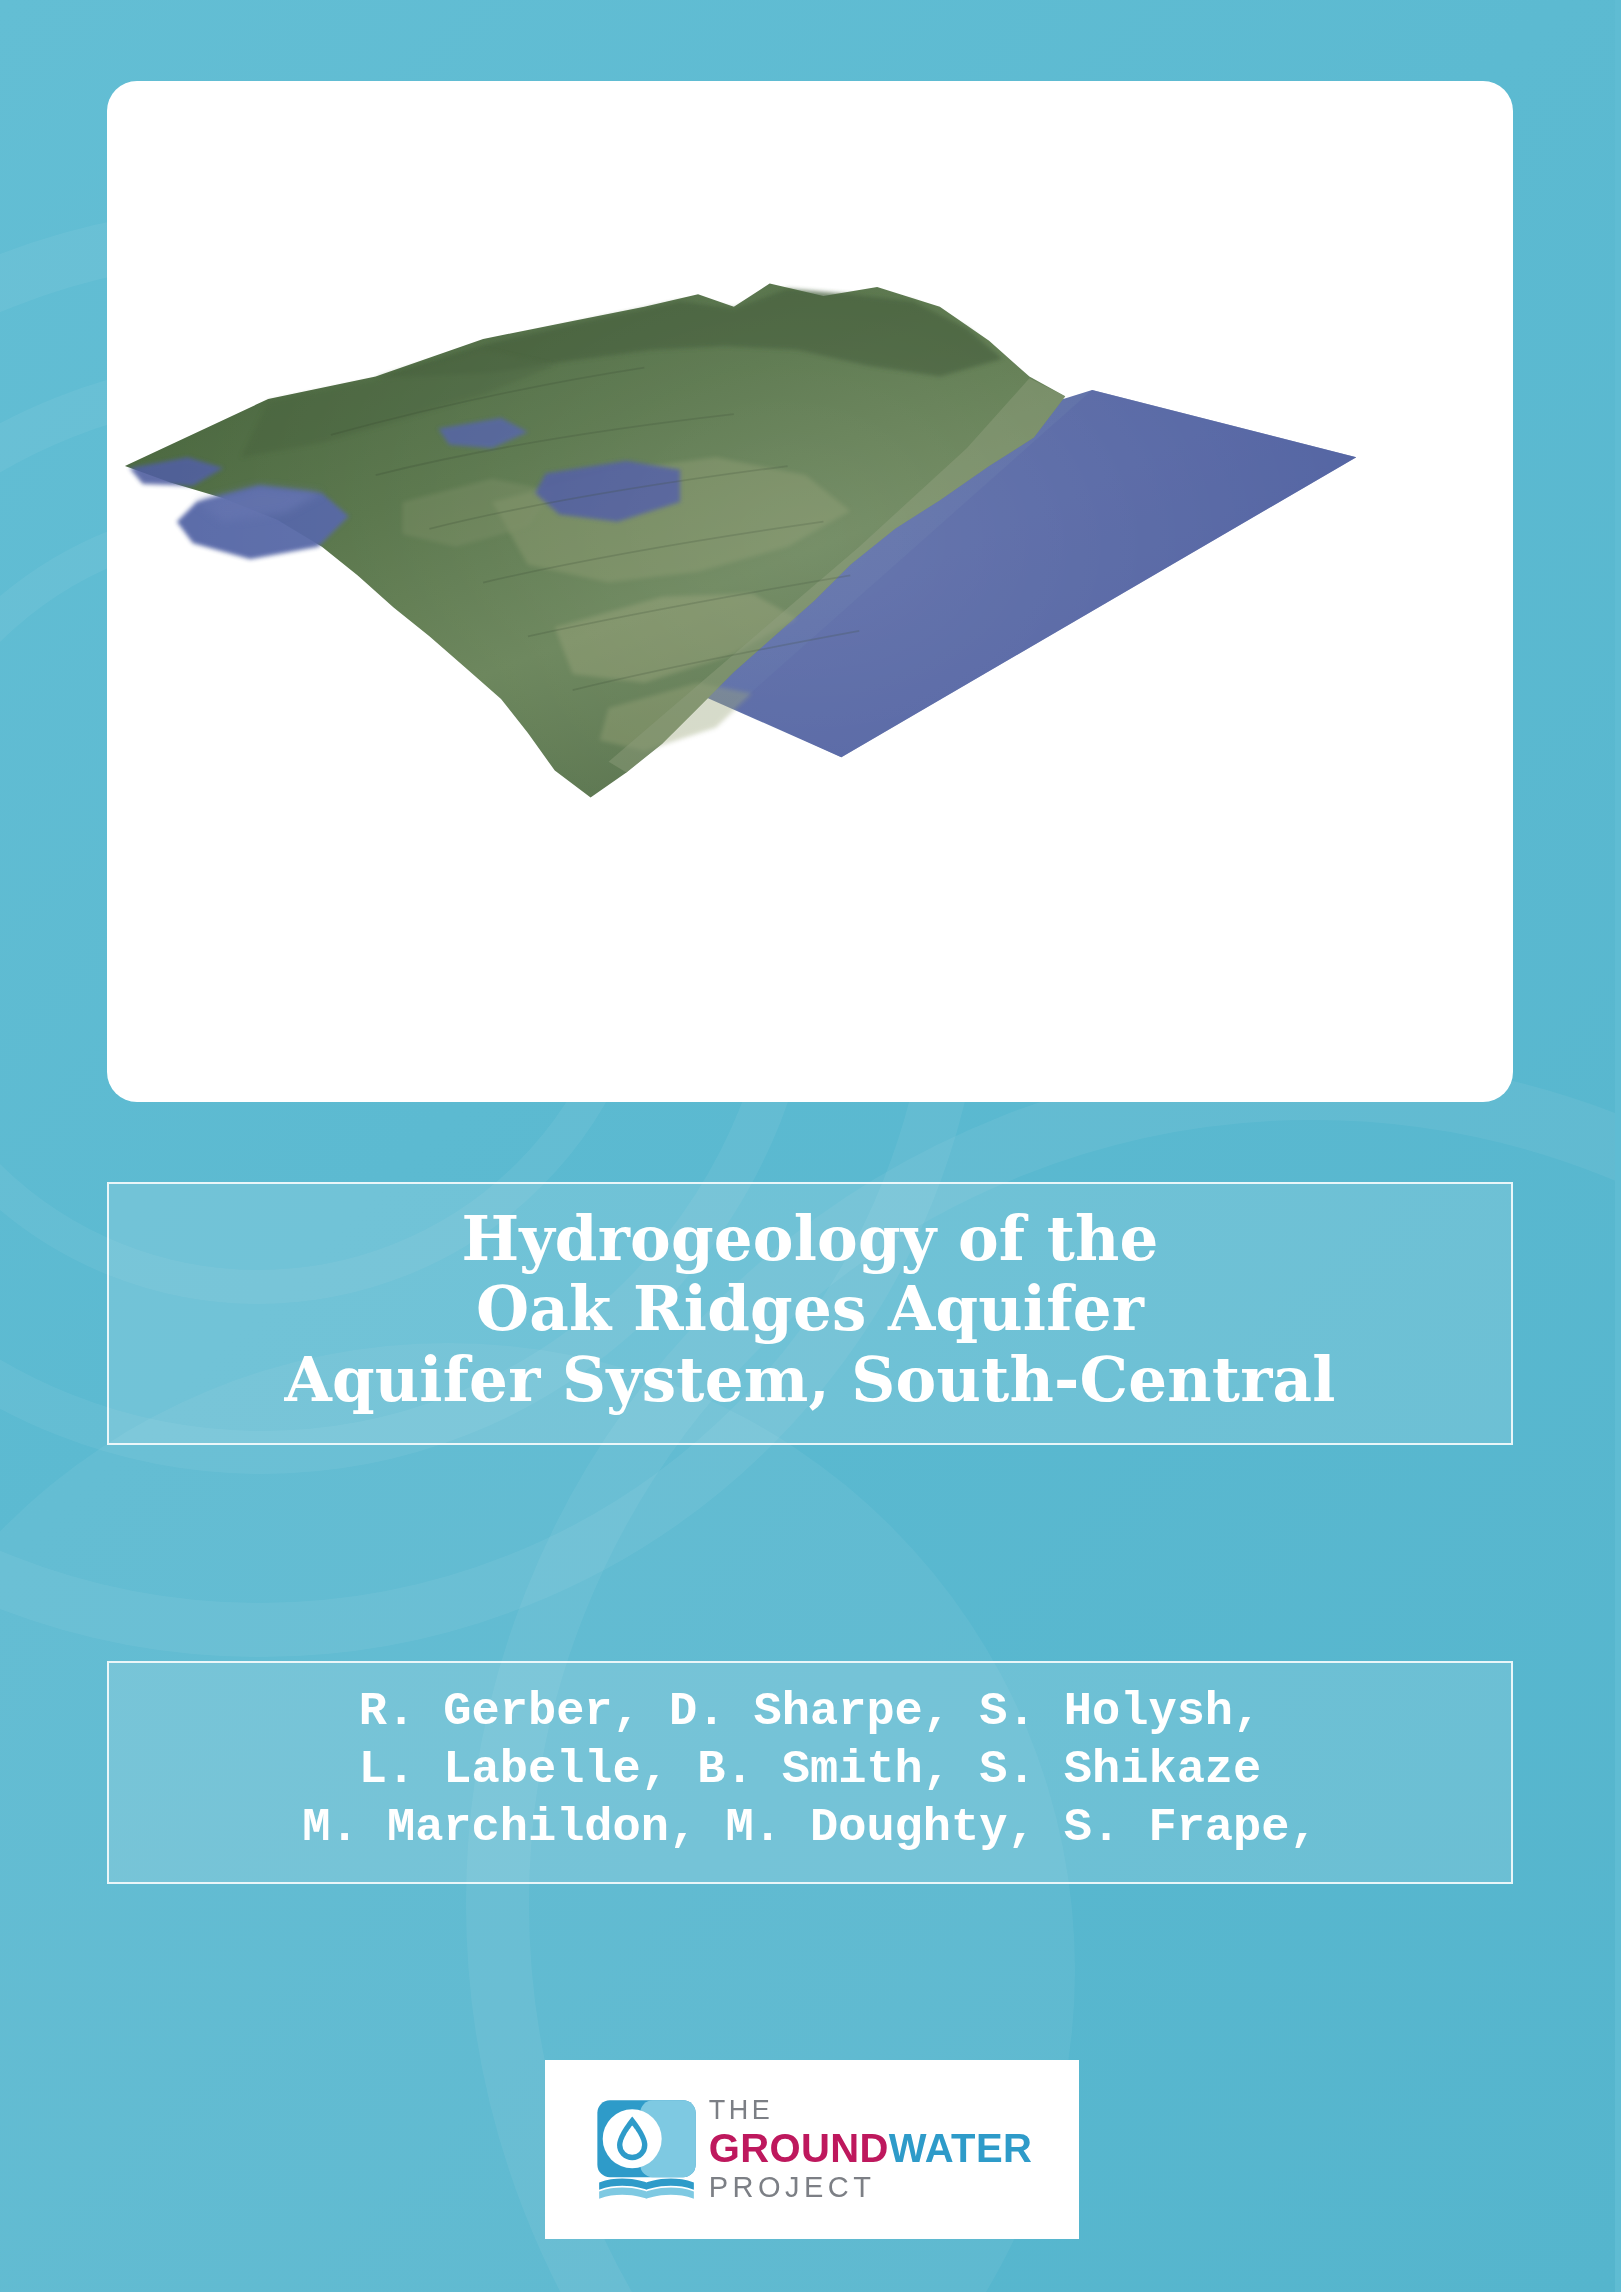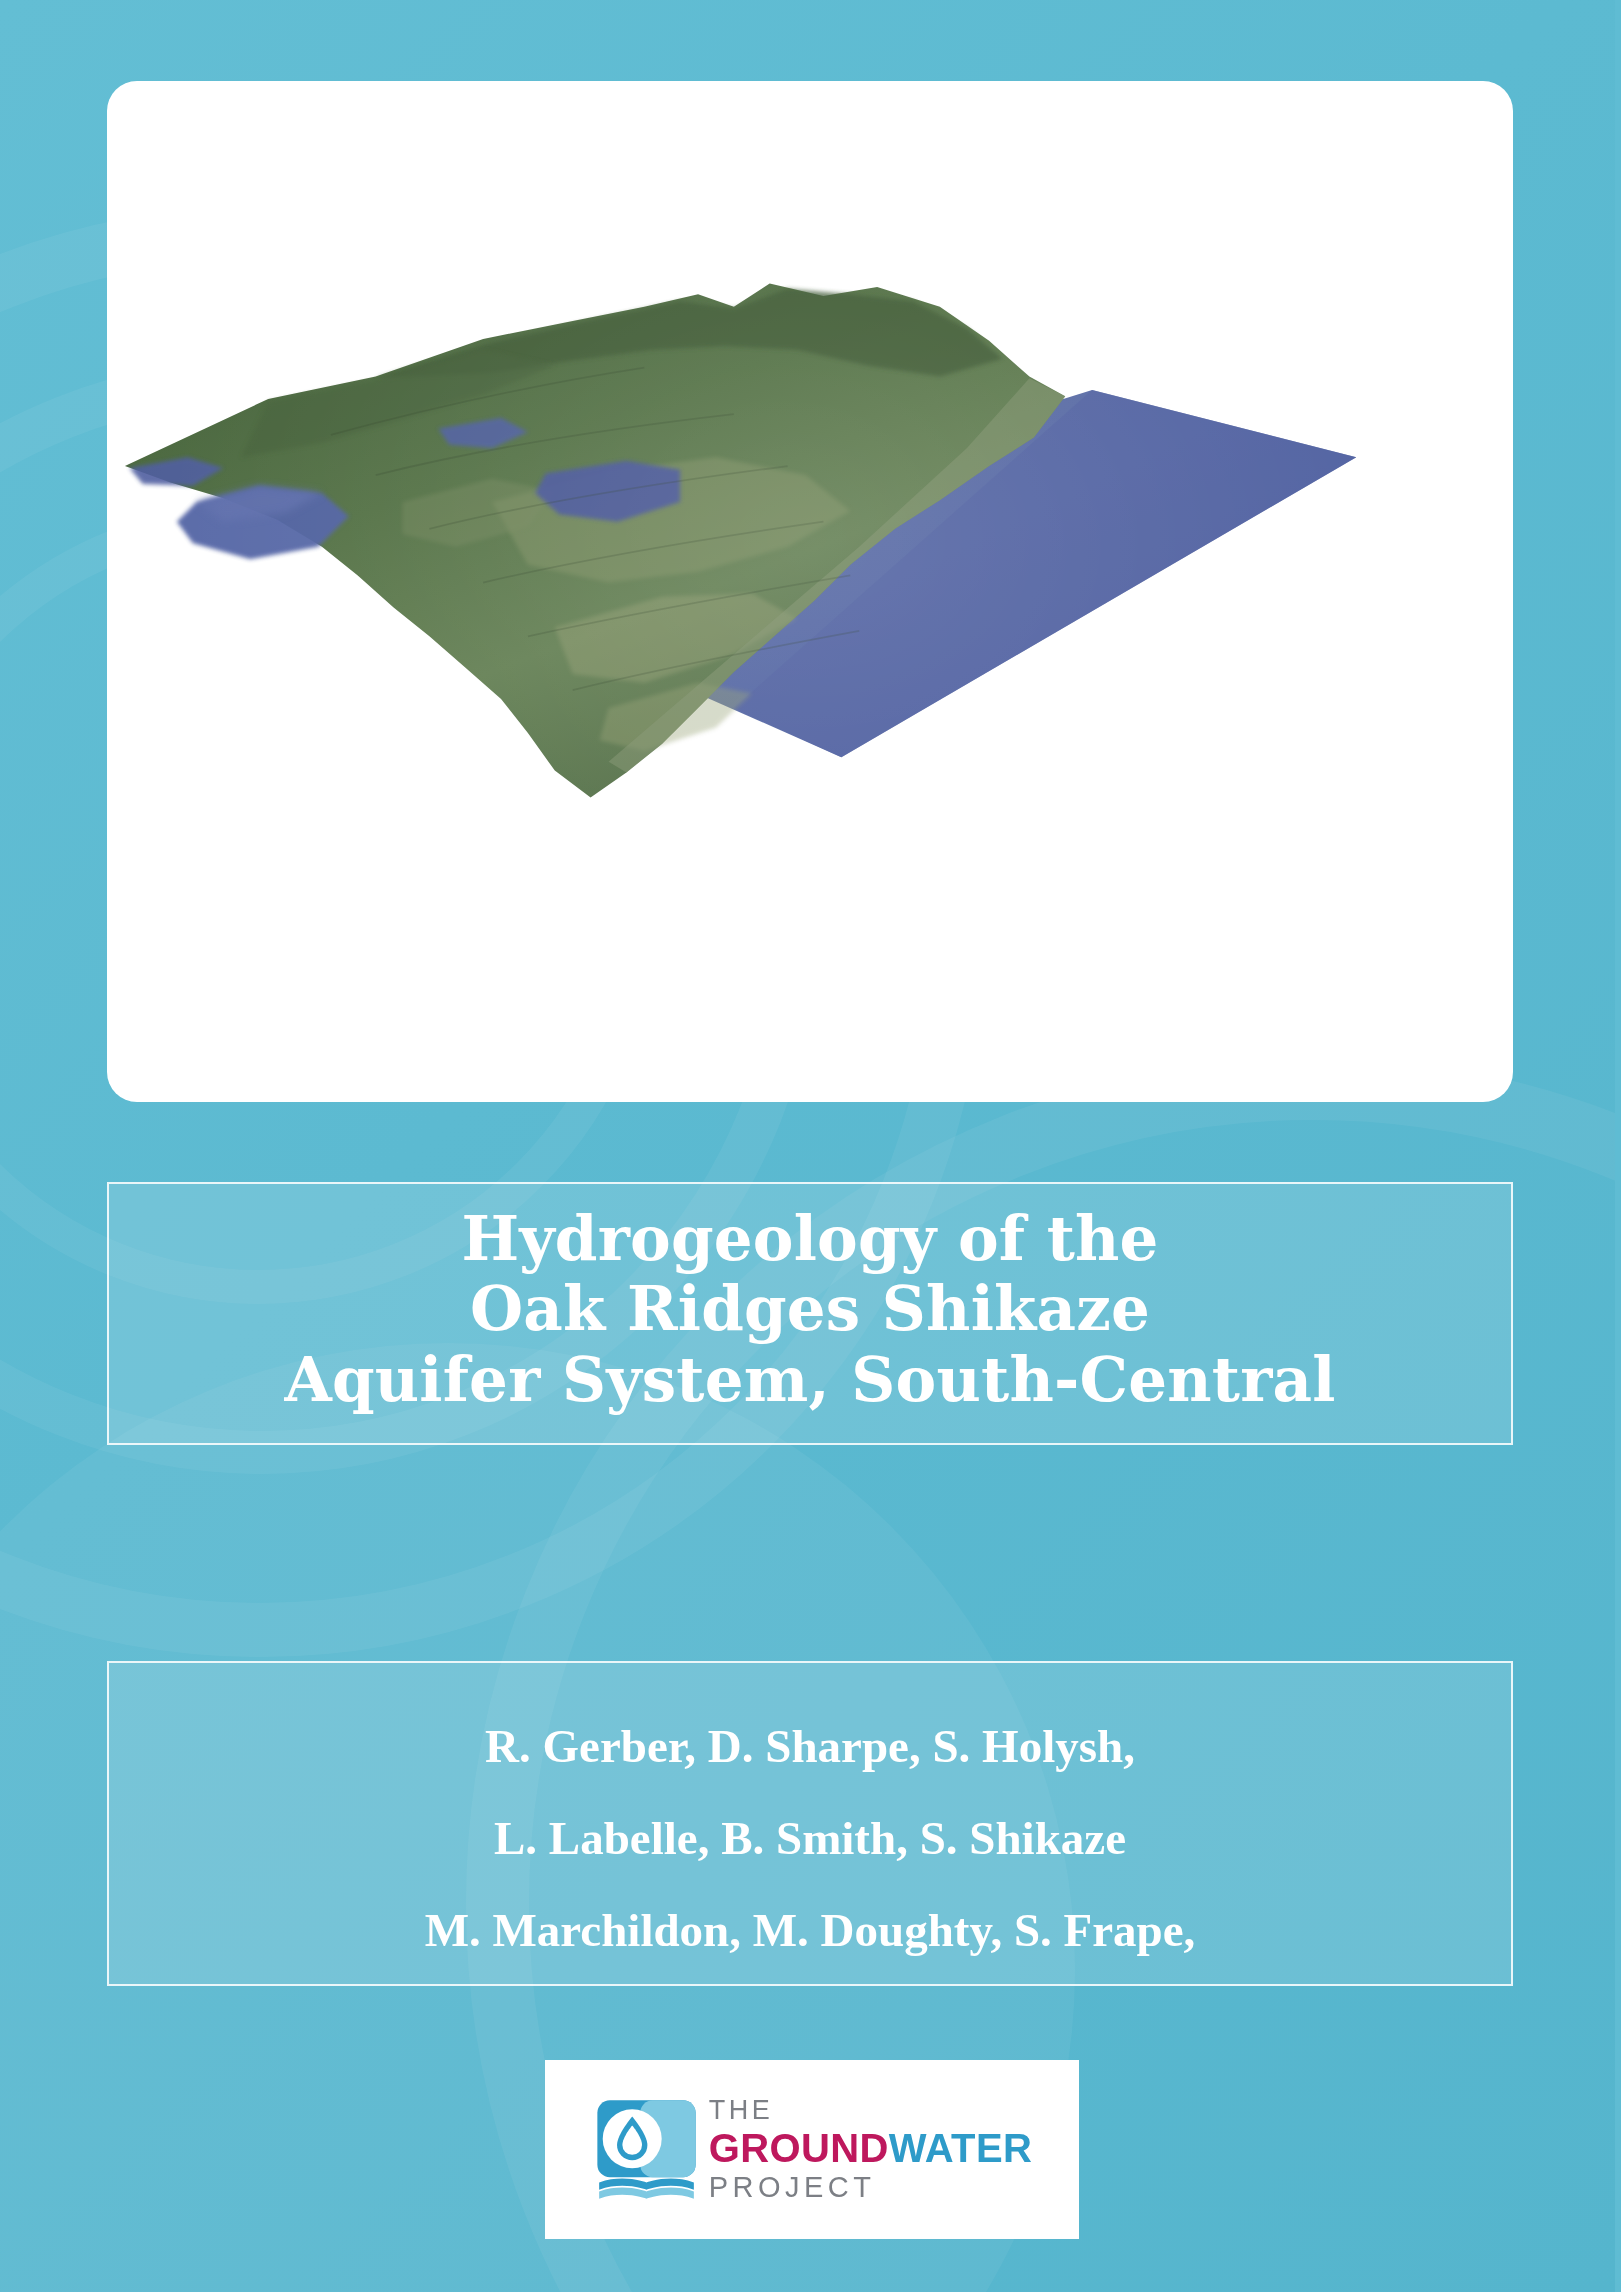--- a/index.html
+++ b/index.html
@@ -89,27 +89,26 @@
     left: 107px;
     top: 1661px;
     width: 1406px;
     box-sizing: border-box;
     border: 2.7px solid rgba(255,255,255,0.85);
     background: rgba(255,255,255,0.13);
     padding: 19.7px 36px 25px 36px;
     text-align: center;
   }
   .authors-box .line {
-    font-family: Liberation Serif, serif;
+    font-family: Liberation Mono, monospace;
     font-weight: bold;
     color: #ffffff;
     font-size: 47px;
     line-height: 1.24;
     white-space: nowrap;
-    margin-top: 34px;
   }
 
   
   .logo-box {
     position: absolute;
     left: 545px;
     top: 2060px;
     width: 534px;
     height: 179px;
     background: #ffffff;
@@ -240,21 +239,21 @@
           <path d="M520,680 C620,656 720,636 840,614"></path>
         </g>
 
         <rect x="0" y="0" width="1570" height="1140" fill="url(#hazeGrad)"></rect>
       </svg>
     </div>
   </div>
 
   <div class="title-box">
     <div class="line">Hydrogeology of the</div>
-    <div class="line">Oak Ridges Shikaze</div>
+    <div class="line">Oak Ridges Aquifer</div>
     <div class="line">Aquifer System, South-Central</div>
   </div>
 
   <div class="authors-box">
     <div class="line">R. Gerber, D. Sharpe, S. Holysh,</div>
     <div class="line">L. Labelle, B. Smith, S. Shikaze</div>
     <div class="line">M. Marchildon, M. Doughty, S. Frape,</div>
   </div>
 
   <div class="logo-box">

